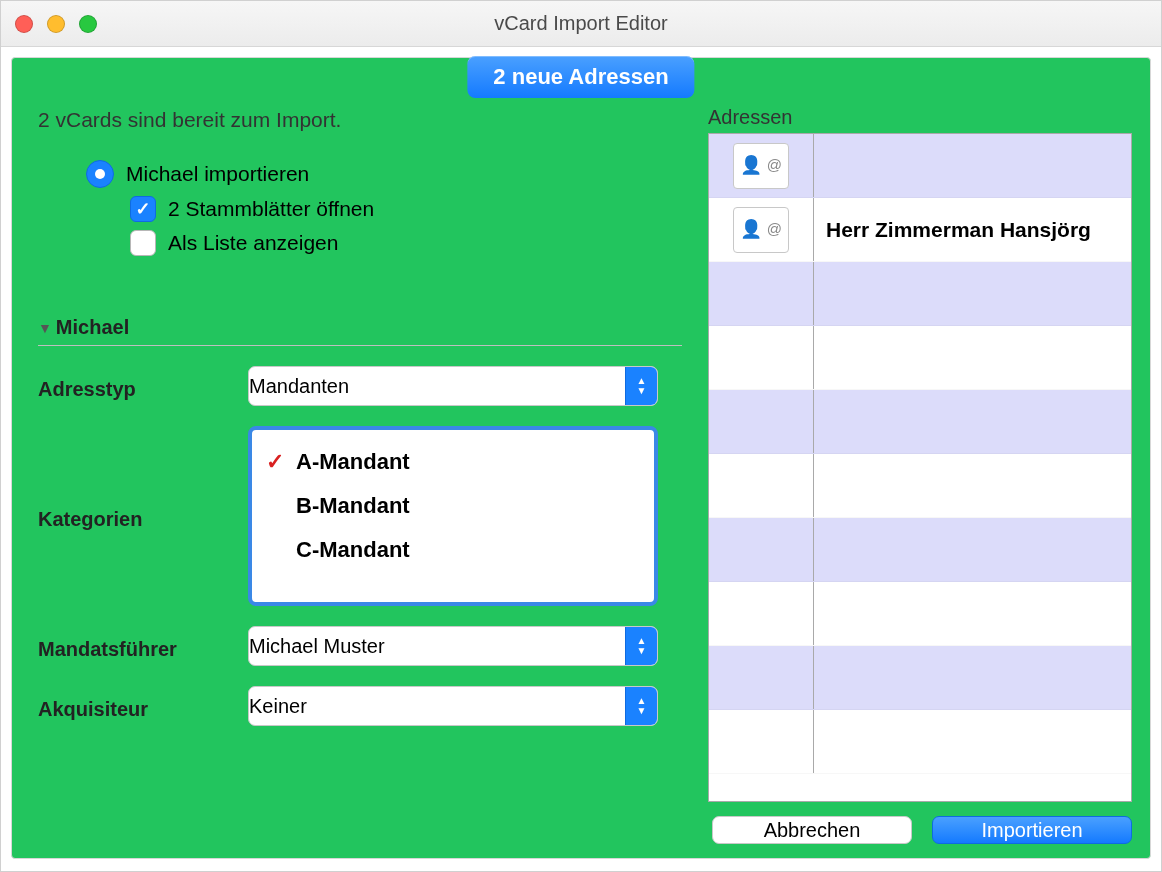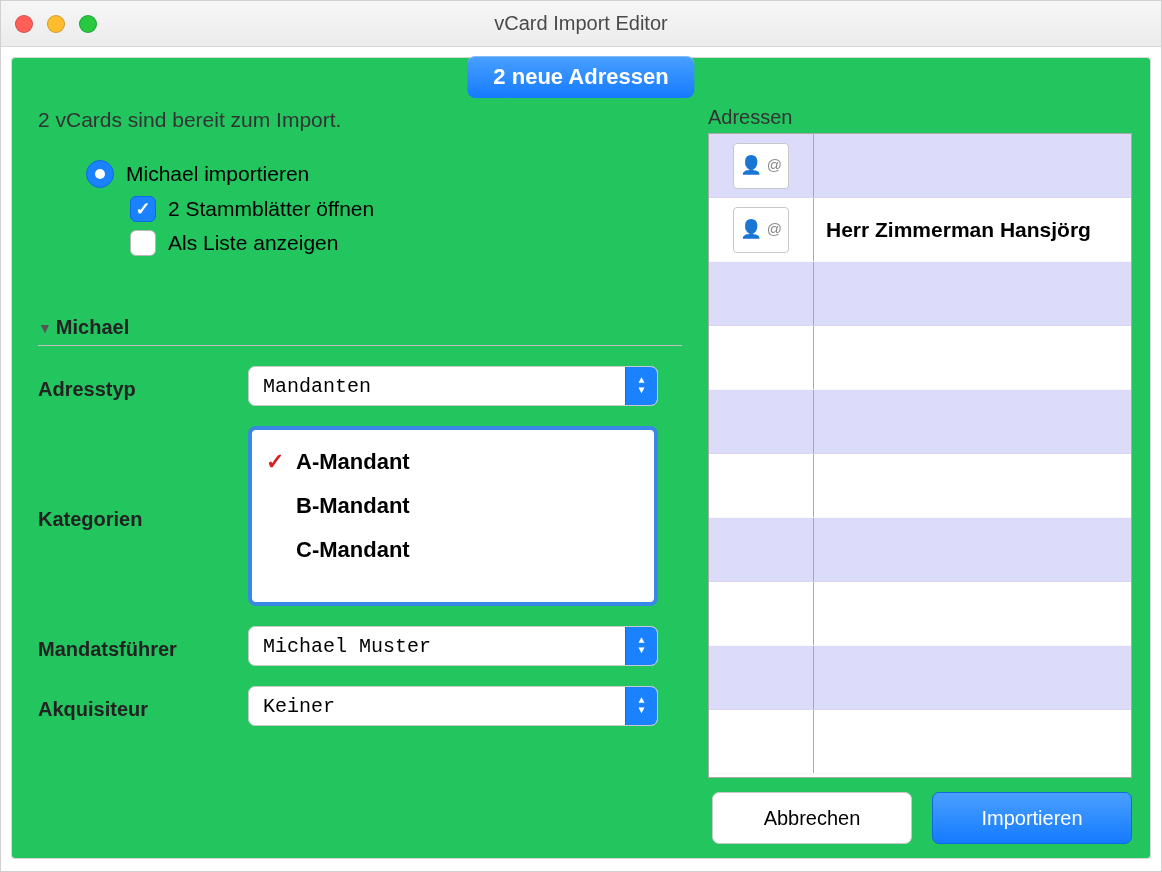--- a/index.html
+++ b/index.html
@@ -89,24 +89,23 @@
     .hr { border: none; border-top: 1px solid #bfbfbf; margin-top: 6px; }
     .form { margin-top: 20px; }
     .form-row { display: flex; align-items: center; margin-bottom: 20px; }
     .form-label { width: 210px; padding-top: 6px; font-size: 20px; font-weight: 600; color: #222; }
     .form-ctrl { width: 410px; }
     .select {
       position: relative;
       width: 100%; height: 40px;
       border: 1px solid #c8c8c8; border-radius: 7px; background: #fff;
       display: flex; align-items: center;
-      padding-left: 14px;
+      padding-left: 0;
       font-size: 20px;
       overflow: hidden;
-      font-family: Liberation Mono, monospace;
     }
     .select .stepper {
       position: absolute; right: 0; top: 0; bottom: 0; width: 32px;
       background: #1a82ff;
       display: flex; flex-direction: column; align-items: center; justify-content: center;
       color: #fff;
       border-left: 1px solid #0f6be0;
     }
     .stepper .up, .stepper .down { font-size: 10px; line-height: 10px; }
     .listbox {
@@ -140,21 +139,21 @@
       border: 1px solid #c8c8c8;
       border-radius: 4px;
       display: flex; align-items: center; justify-content: center;
       position: relative;
       font-size: 14px; color: #8a8a8a;
     }
     .person-glyph { position: absolute; left: 6px; top: 10px; font-size: 18px; color: #5a5a5a; }
     .at-glyph { position: absolute; right: 6px; top: 12px; font-size: 15px; color: #8a8a8a; }
     .buttons { display: flex; gap: 20px; justify-content: flex-end; margin-top: 14px; }
     .btn {
-      width: 200px; height: 52px;
+      width: 200px; height: 28px;
       border-radius: 7px;
       font-size: 20px;
       display: flex; align-items: center; justify-content: center;
       cursor: default;
     }
     .btn.secondary { background: #fff; border: 1px solid #c8c8c8; }
     .btn.primary {
       background: linear-gradient(#4aa0ff, #147aff);
       color: #fff; font-weight: 500; border: 1px solid #0f6be0;
     }

